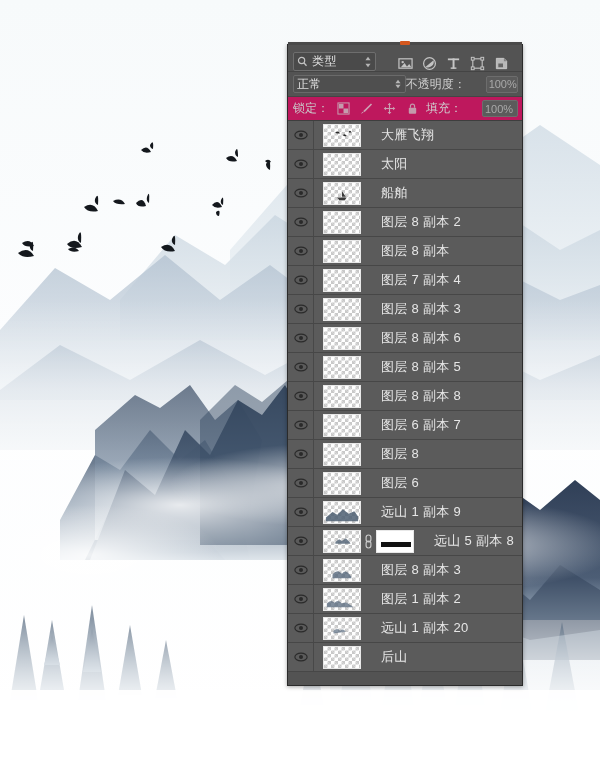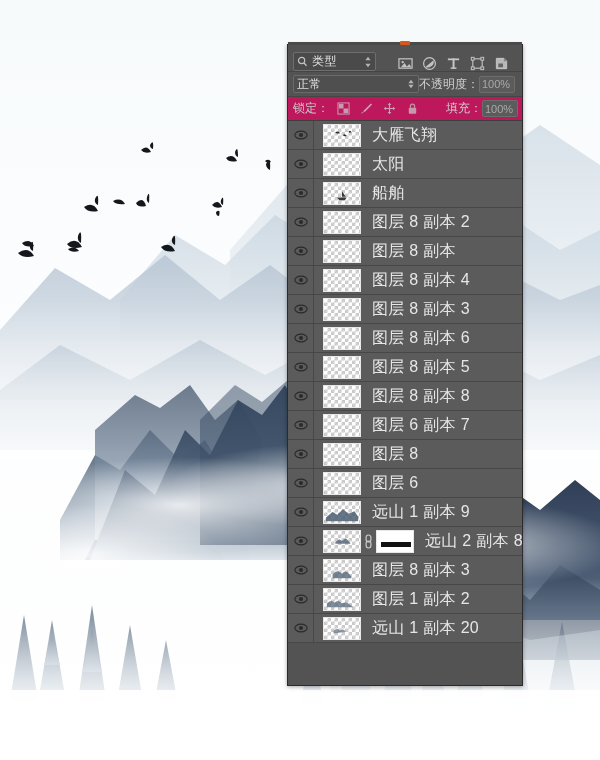--- a/index.html
+++ b/index.html
@@ -74,21 +74,21 @@
     width: 126px; height: 18px;
     background: #4f4f4f;
     border: 1px solid #6a6a6a;
     border-radius: 2px;
     padding: 0 3px;
     gap: 28px;
   }
   .blend-label { flex: 1; font-size: 12px; color: #dedede; }
   .op-label { font-size: 12px; color: #cfcfcf; white-space: nowrap;}
   .op-field {
-    margin-left: 0; width: 36px; height: 17px;
+    margin-left: 20px; width: 36px; height: 17px;
     background: #5b5b5b; border: 1px solid #6d6d6d; border-radius: 2px;
     font-size: 11px; color: #a9a9a9;
     display: flex; align-items: center; justify-content: flex-start;
     padding-left: 2px; overflow: hidden;
   }
 
   
   .lock-row {
     display: flex; align-items: center;
     height: 24px; padding: 0 4px 0 5px;
@@ -138,22 +138,22 @@
     border: 1px solid #e8e8e8;
     background: #fff;
     position: relative; overflow: hidden;
     flex: 0 0 38px;
   }
   .mask-bar {
     position: absolute; left: 4px; right: 2px; bottom: 5px;
     height: 5px; background: #111;
   }
   .layer-name {
-    margin-left: 11px;
-    font-size: 16px;
+    margin-left: 20px;
+    font-size: 13px;
     color: #e6e6e6;
     white-space: nowrap;
     letter-spacing: .3px;
   }
 </style>
 </head>
 <body>
 
 <div id="stage">
 
@@ -459,21 +459,21 @@
             <svg class="eye-ico" viewBox="0 0 16 11">
               <ellipse cx="8" cy="5.5" rx="7" ry="4.4" fill="none" stroke="#2a2a2a" stroke-width="1.3"></ellipse>
               <circle cx="8" cy="5.5" r="2.3" fill="#2a2a2a"></circle>
             </svg>
           </div>
           <div class="thumb-wrap">
             <div class="thumb">
               <svg viewBox="0 0 38 23" preserveAspectRatio="none"></svg>
             </div>
           </div>
-          <span class="layer-name">图层 8 副本 4</span>
+          <span class="layer-name">图层 7 副本 4</span>
         </div>
         <div class="layer-row">
           <div class="eye-cell">
             <svg class="eye-ico" viewBox="0 0 16 11">
               <ellipse cx="8" cy="5.5" rx="7" ry="4.4" fill="none" stroke="#2a2a2a" stroke-width="1.3"></ellipse>
               <circle cx="8" cy="5.5" r="2.3" fill="#2a2a2a"></circle>
             </svg>
           </div>
           <div class="thumb-wrap">
             <div class="thumb">
@@ -595,21 +595,21 @@
                 <path d="M12,12 L16,9 L19,11 L23,8 L27,12 L28,14 L12,14 Z" fill="#4e5f72" opacity=".8"></path>
               </svg>
             </div>
             <svg class="link-ico" viewBox="0 0 9 15">
               <path d="M4.5,1 a2.4,2.4 0 0 1 2.4,2.4 v2.2 a2.4,2.4 0 0 1 -4.8,0 V3.4 A2.4,2.4 0 0 1 4.5,1 ZM4.5,14 a2.4,2.4 0 0 0 2.4,-2.4 V9.4 a2.4,2.4 0 0 0 -4.8,0 v2.2 A2.4,2.4 0 0 0 4.5,14 Z" fill="none" stroke="#dcdcdc" stroke-width="1.2"></path>
             </svg>
             <div class="mask-thumb">
               <div class="mask-bar"></div>
             </div>
           </div>
-          <span class="layer-name">远山 2 副本 8</span>
+          <span class="layer-name">远山 5 副本 8</span>
         </div>
         <div class="layer-row">
           <div class="eye-cell">
             <svg class="eye-ico" viewBox="0 0 16 11">
               <ellipse cx="8" cy="5.5" rx="7" ry="4.4" fill="none" stroke="#2a2a2a" stroke-width="1.3"></ellipse>
               <circle cx="8" cy="5.5" r="2.3" fill="#2a2a2a"></circle>
             </svg>
           </div>
           <div class="thumb-wrap">
             <div class="thumb">
@@ -645,15 +645,29 @@
           </div>
           <div class="thumb-wrap">
             <div class="thumb">
               <svg viewBox="0 0 38 23" preserveAspectRatio="none">
                 <path d="M10,14 q4,-4 7,0 q3,-3 6,1 L10,17 Z" fill="#5a6c80" opacity=".7"></path>
               </svg>
             </div>
           </div>
           <span class="layer-name">远山 1 副本 20</span>
         </div>
+        <div class="layer-row">
+          <div class="eye-cell">
+            <svg class="eye-ico" viewBox="0 0 16 11">
+              <ellipse cx="8" cy="5.5" rx="7" ry="4.4" fill="none" stroke="#2a2a2a" stroke-width="1.3"></ellipse>
+              <circle cx="8" cy="5.5" r="2.3" fill="#2a2a2a"></circle>
+            </svg>
+          </div>
+          <div class="thumb-wrap">
+            <div class="thumb">
+              <svg viewBox="0 0 38 23" preserveAspectRatio="none"></svg>
+            </div>
+          </div>
+          <span class="layer-name">后山</span>
+        </div>
       </div>
   </div>
 </div>
 
 </body></html>

